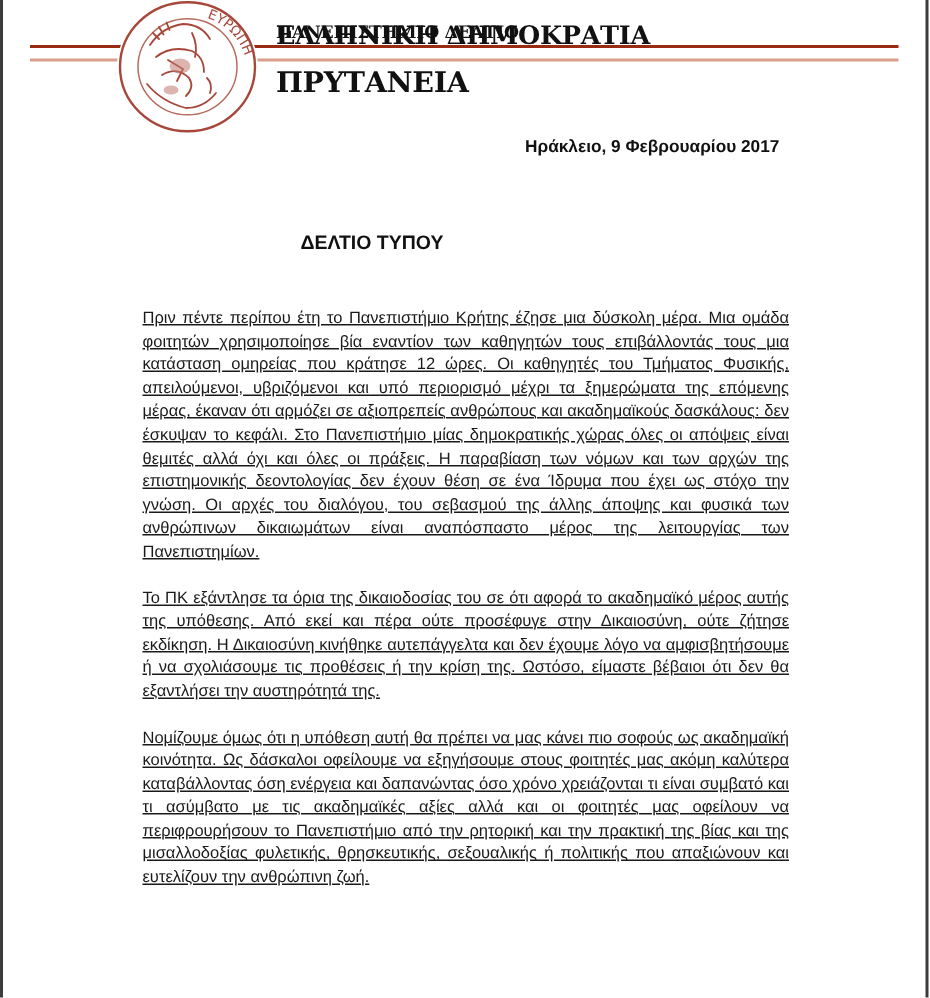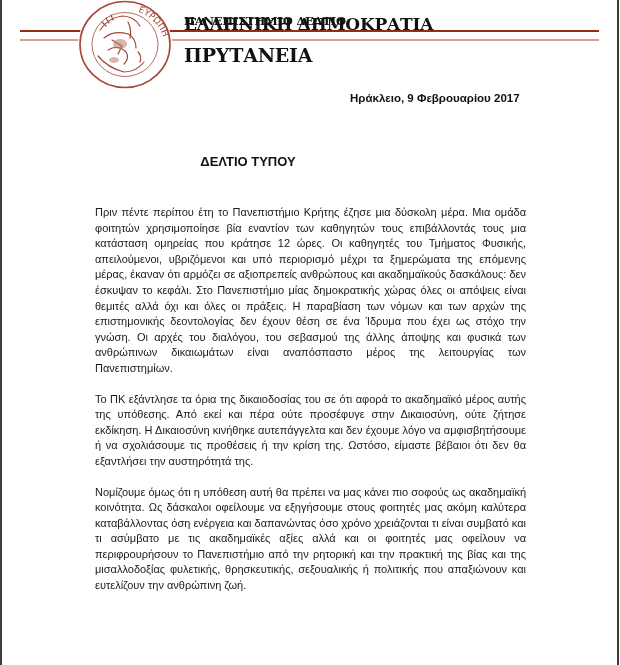--- a/index.html
+++ b/index.html
@@ -28,21 +28,21 @@
       font-family: "Liberation Sans", sans-serif; color: #111; white-space: nowrap; margin-left: 32px;
     }
     .title {
       position: absolute; left: 0; width: 496px; top: 154px; text-align: center;
       font-family: "Liberation Sans", sans-serif; font-size: 13px; font-weight: bold; color: #111;
     }
     .body {
       position: absolute; left: 95px; top: 205px; width: 431px;
       font-family: "Liberation Sans", sans-serif; font-size: 11px; line-height: 15.6px; color: #1a1a1a;
     }
-    .body p { margin: 0 0 15px 0; text-align: justify; }
+    .body p { margin: 0 0 15px 0; text-align: justify; text-decoration: underline; }
   </style>
 </head>
 <body>
 
 <div class="border-left"></div>
 <div class="border-right"></div>
 
 <div class="rule-dark"></div>
 <div class="rule-light"></div>
 

